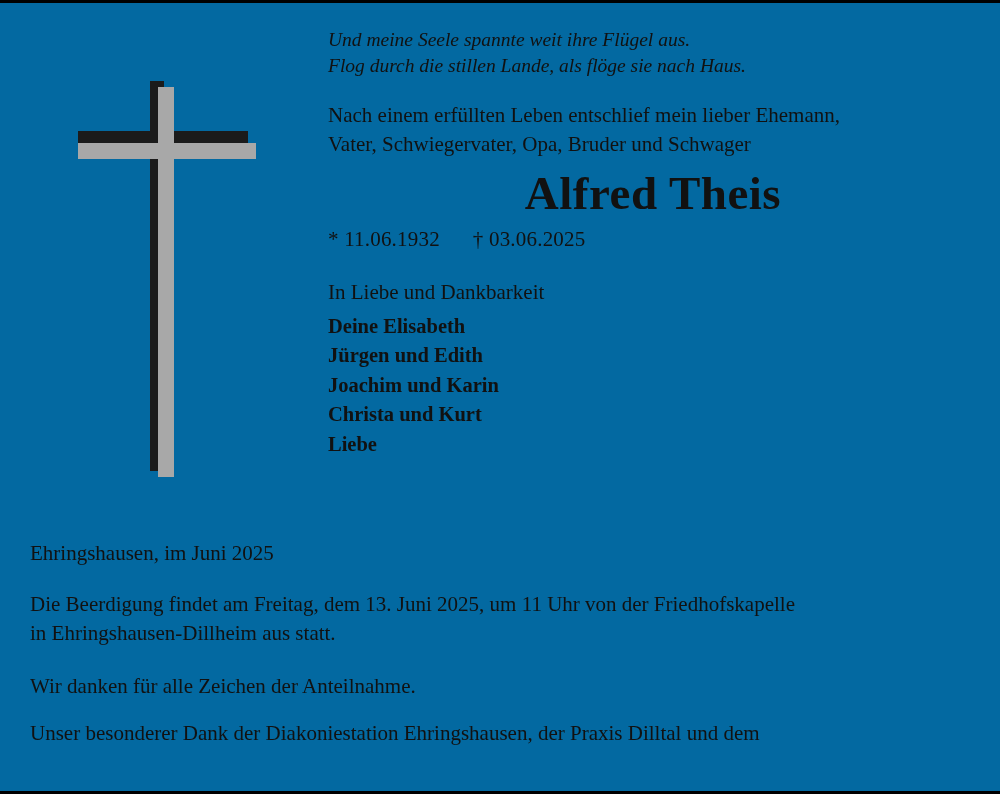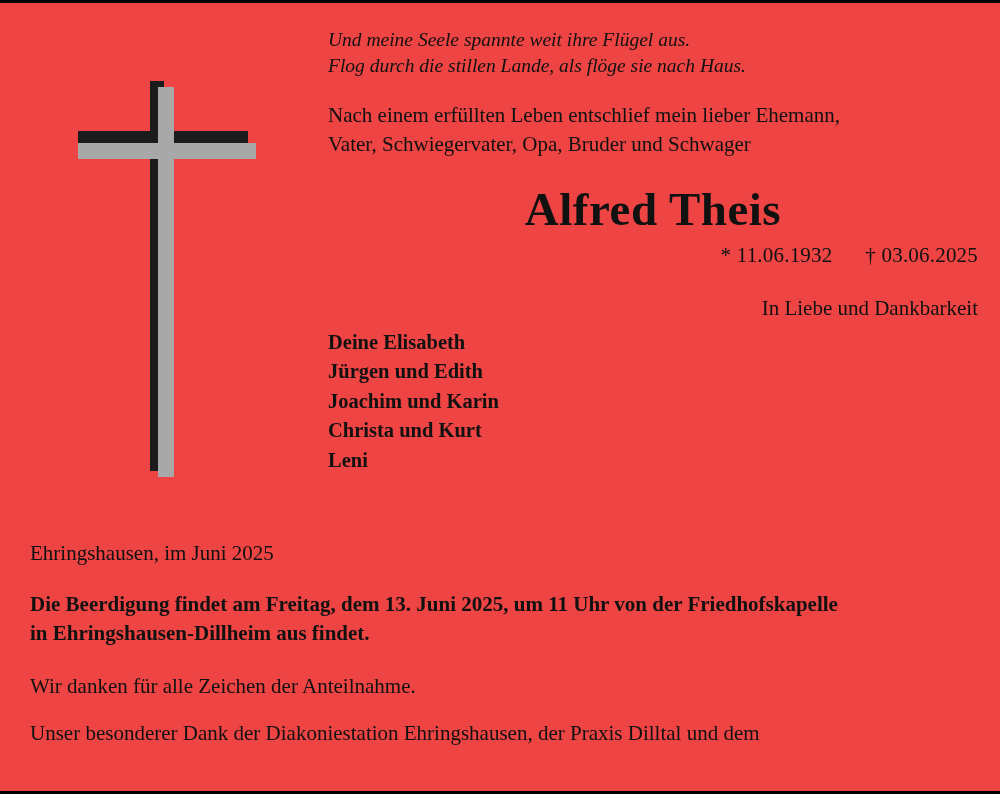--- a/index.html
+++ b/index.html
@@ -14,21 +14,21 @@
     color: #111111;
     overflow: hidden;
   }
   .obituary {
     position: relative;
     width: 1000px;
     height: 794px;
     box-sizing: border-box;
     border-top: 3px solid #000;
     border-bottom: 3px solid #000;
-    background: #ef4444;
+    background: #0369a1;
   }
   
   .cross-wrap {
     position: absolute;
     left: 72px;
     top: 78px;
     width: 190px;
     height: 400px;
   }
   .cross-v-shadow {
@@ -79,38 +79,38 @@
   .intro {
     margin-top: 22px;
     font-size: 21px;
     line-height: 29px;
   }
   .name {
     text-align: center;
     font-size: 47px;
     font-weight: bold;
     letter-spacing: 0.5px;
-    margin-top: 24px;
+    margin-top: 8px;
     line-height: 52px;
   }
   .dates {
-    text-align: right;
+    text-align: left;
     font-size: 21px;
     margin-top: 8px;
     letter-spacing: 0.2px;
   }
   .dates .sep {
     display: inline-block;
     width: 22px;
   }
   .gratitude {
     margin-top: 26px;
     font-size: 21px;
     line-height: 29.5px;
-    text-align: right;
+    text-align: left;
   }
   .family {
     margin-top: 4px;
   }
   .family div {
     font-size: 20.5px;
     font-weight: bold;
     line-height: 29.5px;
   }
   
@@ -121,21 +121,20 @@
     width: 930px;
   }
   .place-date {
     font-size: 21px;
     line-height: 29px;
   }
   .funeral {
     margin-top: 22px;
     font-size: 21px;
     line-height: 29px;
-    font-weight: bold;
   }
   .thanks {
     margin-top: 24px;
     font-size: 21px;
     line-height: 29px;
   }
   .thanks2 {
     margin-top: 18px;
     font-size: 21px;
     line-height: 29px;
@@ -173,31 +172,31 @@
       <span>† 03.06.2025</span>
     </div>
 
     <div class="gratitude">In Liebe und Dankbarkeit</div>
 
     <div class="family">
       <div>Deine Elisabeth</div>
       <div>Jürgen und Edith</div>
       <div>Joachim und Karin</div>
       <div>Christa und Kurt</div>
-      <div>Leni</div>
+      <div>Liebe</div>
     </div>
 
   </div>
 
   <div class="bottom">
     <div class="place-date">Ehringshausen, im Juni 2025</div>
 
     <div class="funeral">
       <div>Die Beerdigung findet am Freitag, dem 13. Juni 2025, um 11 Uhr von der Friedhofskapelle</div>
-      <div>in Ehringshausen-Dillheim aus findet.</div>
+      <div>in Ehringshausen-Dillheim aus statt.</div>
     </div>
 
     <div class="thanks">Wir danken für alle Zeichen der Anteilnahme.</div>
 
     <div class="thanks2">
       <div>Unser besonderer Dank der Diakoniestation Ehringshausen, der Praxis Dilltal und dem</div>
     </div>
   </div>
 
 </div>

